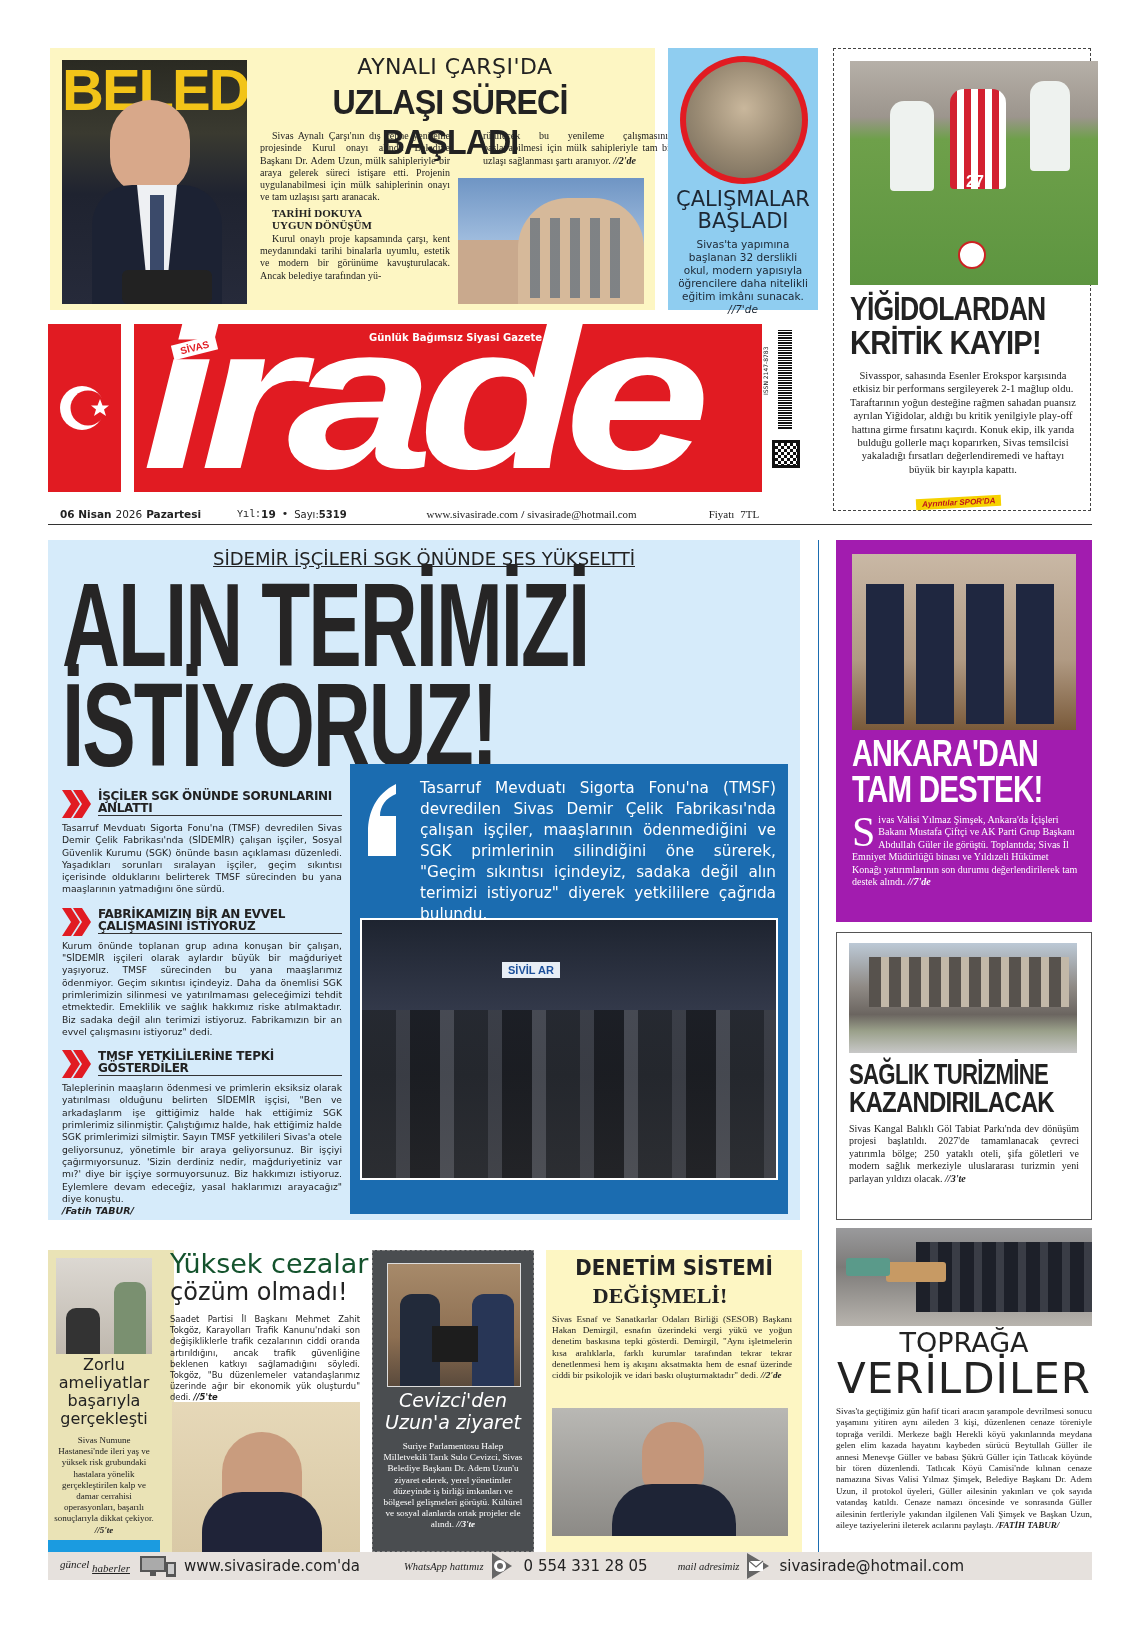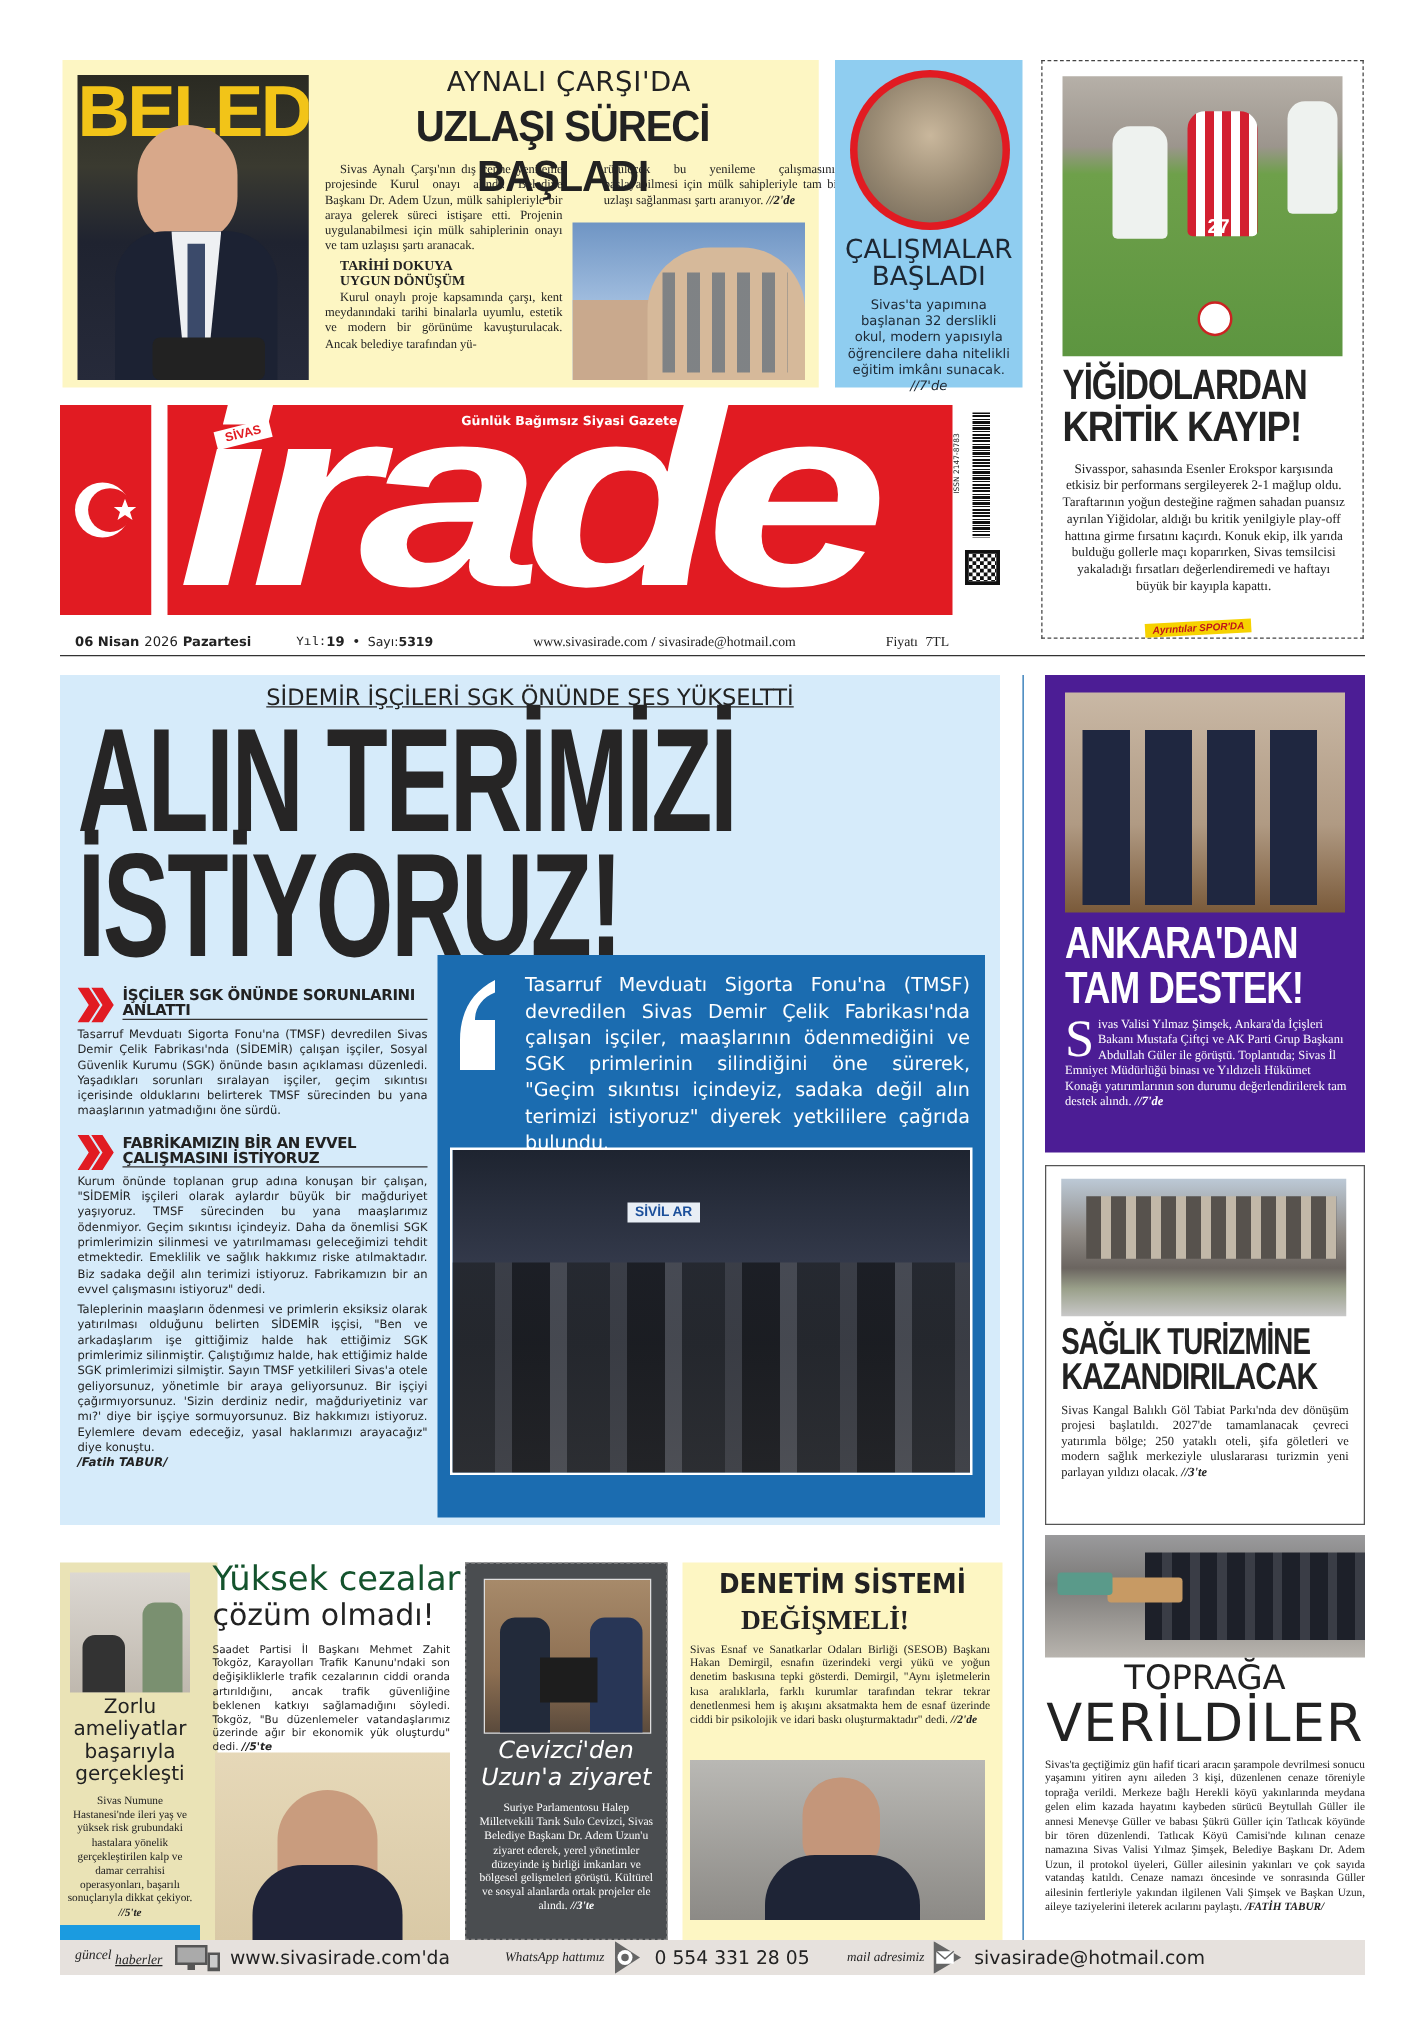--- a/index.html
+++ b/index.html
@@ -51,21 +51,21 @@
   </div>
   <div class="abs sans" style="left:0;top:140px;width:150px;text-align:center;font-size:21px;line-height:22px;color:#1d2733;">ÇALIŞMALAR</div>
   <div class="abs sans" style="left:0;top:162px;width:150px;text-align:center;font-size:21px;line-height:22px;color:#1d2733;">BAŞLADI</div>
   <div class="abs sans" style="left:8px;top:190px;width:134px;text-align:center;font-size:10.5px;line-height:13px;color:#1d2733;">
     <span>Sivas'ta yapımına başlanan 32 derslikli okul, modern yapısıyla öğrencilere daha nitelikli eğitim imkânı sunacak.</span>
     <span style="font-style:italic;">//7'de</span>
   </div>
 </div>
 
 <div class="abs" style="left:833px;top:48px;width:258px;height:463px;border:1.5px dashed #444;">
-  <div class="photo" style="left:16px;top:12px;width:224px;height:224px;background:linear-gradient(180deg,#b6b0a8 0%,#9c958d 25%,#6ea04a 35%,#5d9540 100%);">
+  <div class="photo" style="left:16px;top:12px;width:248px;height:224px;background:linear-gradient(180deg,#b6b0a8 0%,#9c958d 25%,#6ea04a 35%,#5d9540 100%);">
     <div style="position:absolute;left:100px;top:28px;width:56px;height:100px;background:repeating-linear-gradient(90deg,#d32030 0 7px,#fff 7px 14px);border-radius:14px 14px 4px 4px;"></div>
     <div style="position:absolute;left:116px;top:112px;font-family:'Liberation Sans',sans-serif;font-weight:bold;font-size:16px;color:#fff;">27</div>
     <div style="position:absolute;left:40px;top:40px;width:44px;height:90px;background:#eef2ef;border-radius:14px 14px 4px 4px;"></div>
     <div style="position:absolute;left:180px;top:20px;width:40px;height:90px;background:#eef2ef;border-radius:14px 14px 4px 4px;"></div>
     <div style="position:absolute;left:108px;top:180px;width:28px;height:28px;border-radius:50%;background:#fff;border:2px solid #c22;"></div>
   </div>
   <div class="abs cond" style="left:16px;top:242px;font-size:34px;line-height:34px;color:#222;transform:scaleX(0.78);white-space:nowrap;">YİĞİDOLARDAN</div>
   <div class="abs cond" style="left:16px;top:276px;font-size:34px;line-height:34px;color:#222;transform:scaleX(0.86);white-space:nowrap;">KRİTİK KAYIP!</div>
   <div class="abs serif" style="left:14px;top:320px;width:230px;font-size:10.5px;line-height:13.4px;text-align:center;">Sivasspor, sahasında Esenler Erokspor karşısında etkisiz bir performans sergileyerek 2-1 mağlup oldu. Taraftarının yoğun desteğine rağmen sahadan puansız ayrılan Yiğidolar, aldığı bu kritik yenilgiyle play-off hattına girme fırsatını kaçırdı. Konuk ekip, ilk yarıda bulduğu gollerle maçı koparırken, Sivas temsilcisi yakaladığı fırsatları değerlendiremedi ve haftayı büyük bir kayıpla kapattı.</div>
   <div class="abs" style="left:82px;top:448px;background:#f6d200;color:#c0141b;font-family:'Liberation Sans',sans-serif;font-weight:bold;font-style:italic;font-size:8px;padding:1px 6px;transform:rotate(-3deg);">Ayrıntılar SPOR'DA</div>
@@ -121,39 +121,46 @@
 
     <div class="sec-head" style="margin-top:12px;">
       <svg class="chev" viewBox="0 0 30 28">
           <polygon points="0,0 9,0 18,14 9,28 0,28 9,14" fill="#e11b22"></polygon>
           <polygon points="11,0 20,0 29,14 20,28 11,28 20,14" fill="#e11b22"></polygon>
         </svg>
       <div class="sec-title">FABRİKAMIZIN BİR AN EVVEL ÇALIŞMASINI İSTİYORUZ</div>
     </div>
     <div class="sans body-s" style="margin-top:4px;font-size:9.2px;line-height:12.3px;">Kurum önünde toplanan grup adına konuşan bir çalışan, "SİDEMİR işçileri olarak aylardır büyük bir mağduriyet yaşıyoruz. TMSF sürecinden bu yana maaşlarımız ödenmiyor. Geçim sıkıntısı içindeyiz. Daha da önemlisi SGK primlerimizin silinmesi ve yatırılmaması geleceğimizi tehdit etmektedir. Emeklilik ve sağlık hakkımız riske atılmaktadır. Biz sadaka değil alın terimizi istiyoruz. Fabrikamızın bir an evvel çalışmasını istiyoruz" dedi.</div>
 
+    <div class="sec-head" style="margin-top:12px;">
+      <svg class="chev" viewBox="0 0 30 28">
+          <polygon points="0,0 9,0 18,14 9,28 0,28 9,14" fill="#e11b22"></polygon>
+          <polygon points="11,0 20,0 29,14 20,28 11,28 20,14" fill="#e11b22"></polygon>
+        </svg>
+      <div class="sec-title">TMSF YETKİLİLERİNE TEPKİ GÖSTERDİLER</div>
+    </div>
     <div class="sans body-s" style="margin-top:4px;font-size:9.2px;line-height:12.3px;">Taleplerinin maaşların ödenmesi ve primlerin eksiksiz olarak yatırılması olduğunu belirten SİDEMİR işçisi, "Ben ve arkadaşlarım işe gittiğimiz halde hak ettiğimiz SGK primlerimiz silinmiştir. Çalıştığımız halde, hak ettiğimiz halde SGK primlerimizi silmiştir. Sayın TMSF yetkilileri Sivas'a otele geliyorsunuz, yönetimle bir araya geliyorsunuz. Bir işçiyi çağırmıyorsunuz. 'Sizin derdiniz nedir, mağduriyetiniz var mı?' diye bir işçiye sormuyorsunuz. Biz hakkımızı istiyoruz. Eylemlere devam edeceğiz, yasal haklarımızı arayacağız" diye konuştu.</div>
     <div class="sans" style="font-size:9.5px;font-weight:bold;font-style:italic;">/Fatih TABUR/</div>
   </div>
 
   <div class="abs" style="left:302px;top:224px;width:438px;height:450px;background:#1b6cb0;">
     <svg style="position:absolute;left:16px;top:20px;" width="32" height="72" viewBox="0 0 32 72">
         <path d="M30 0 C10 10 2 28 2 48 L2 72 L30 72 L30 32 L14 32 C14 22 20 14 30 10 Z" fill="#fff"></path>
       </svg>
     <div class="abs sans" style="left:70px;top:14px;width:356px;font-size:15.3px;line-height:21px;color:#fff;text-align:justify;">Tasarruf Mevduatı Sigorta Fonu'na (TMSF) devredilen Sivas Demir Çelik Fabrikası'nda çalışan işçiler, maaşlarının ödenmediğini ve SGK primlerinin silindiğini öne sürerek, "Geçim sıkıntısı içindeyiz, sadaka değil alın terimizi istiyoruz" diyerek yetkililere çağrıda bulundu.</div>
     <div class="photo" style="left:10px;top:154px;width:418px;height:262px;background:linear-gradient(180deg,#1e2430 0%,#33394a 35%,#2a2d33 60%,#5e5a55 100%);border:2px solid #fff;">
       <div style="position:absolute;left:140px;top:42px;background:#e8eef5;color:#1b4f9a;font-family:'Liberation Sans',sans-serif;font-weight:bold;font-size:11px;padding:2px 6px;">SİVİL AR</div>
       <div style="position:absolute;left:0;top:90px;width:418px;height:172px;background:repeating-linear-gradient(90deg,#23262c 0 34px,#3c3f47 34px 48px,#181a1f 48px 78px,#4a4d55 78px 92px);opacity:0.85;"></div>
     </div>
   </div>
 </div>
 
 <div class="abs" style="left:818px;top:540px;width:1px;height:1035px;background:#1b6cb0;"></div>
 
-<div class="abs" style="left:836px;top:540px;width:256px;height:382px;background:#4c1d95;">
+<div class="abs" style="left:836px;top:540px;width:256px;height:382px;background:#a21caf;">
   <div class="photo" style="left:16px;top:14px;width:224px;height:176px;background:linear-gradient(180deg,#c9b8a5 0%,#b09a83 60%,#7a5a3a 100%);">
     <div style="position:absolute;left:14px;top:30px;width:196px;height:140px;background:repeating-linear-gradient(90deg,#1f2740 0 38px,transparent 38px 50px);"></div>
   </div>
   <div class="abs cond" style="left:16px;top:196px;font-size:36px;line-height:36px;color:#fff;transform:scaleX(0.8);white-space:nowrap;">ANKARA'DAN</div>
   <div class="abs cond" style="left:16px;top:232px;font-size:36px;line-height:36px;color:#fff;transform:scaleX(0.82);white-space:nowrap;">TAM DESTEK!</div>
   <div class="abs serif" style="left:16px;top:274px;width:226px;font-size:10px;line-height:12.4px;color:#fff;">
     <span style="float:left;font-size:42px;line-height:36px;margin-right:3px;">S</span>
     <span>ivas Valisi Yılmaz Şimşek, Ankara'da İçişleri Bakanı Mustafa Çiftçi ve AK Parti Grup Başkanı Abdullah Güler ile görüştü. Toplantıda; Sivas İl Emniyet Müdürlüğü binası ve Yıldızeli Hükümet Konağı yatırımlarının son durumu değerlendirilerek tam destek alındı.</span>
     <span class="ref">//7'de</span>
   </div>

